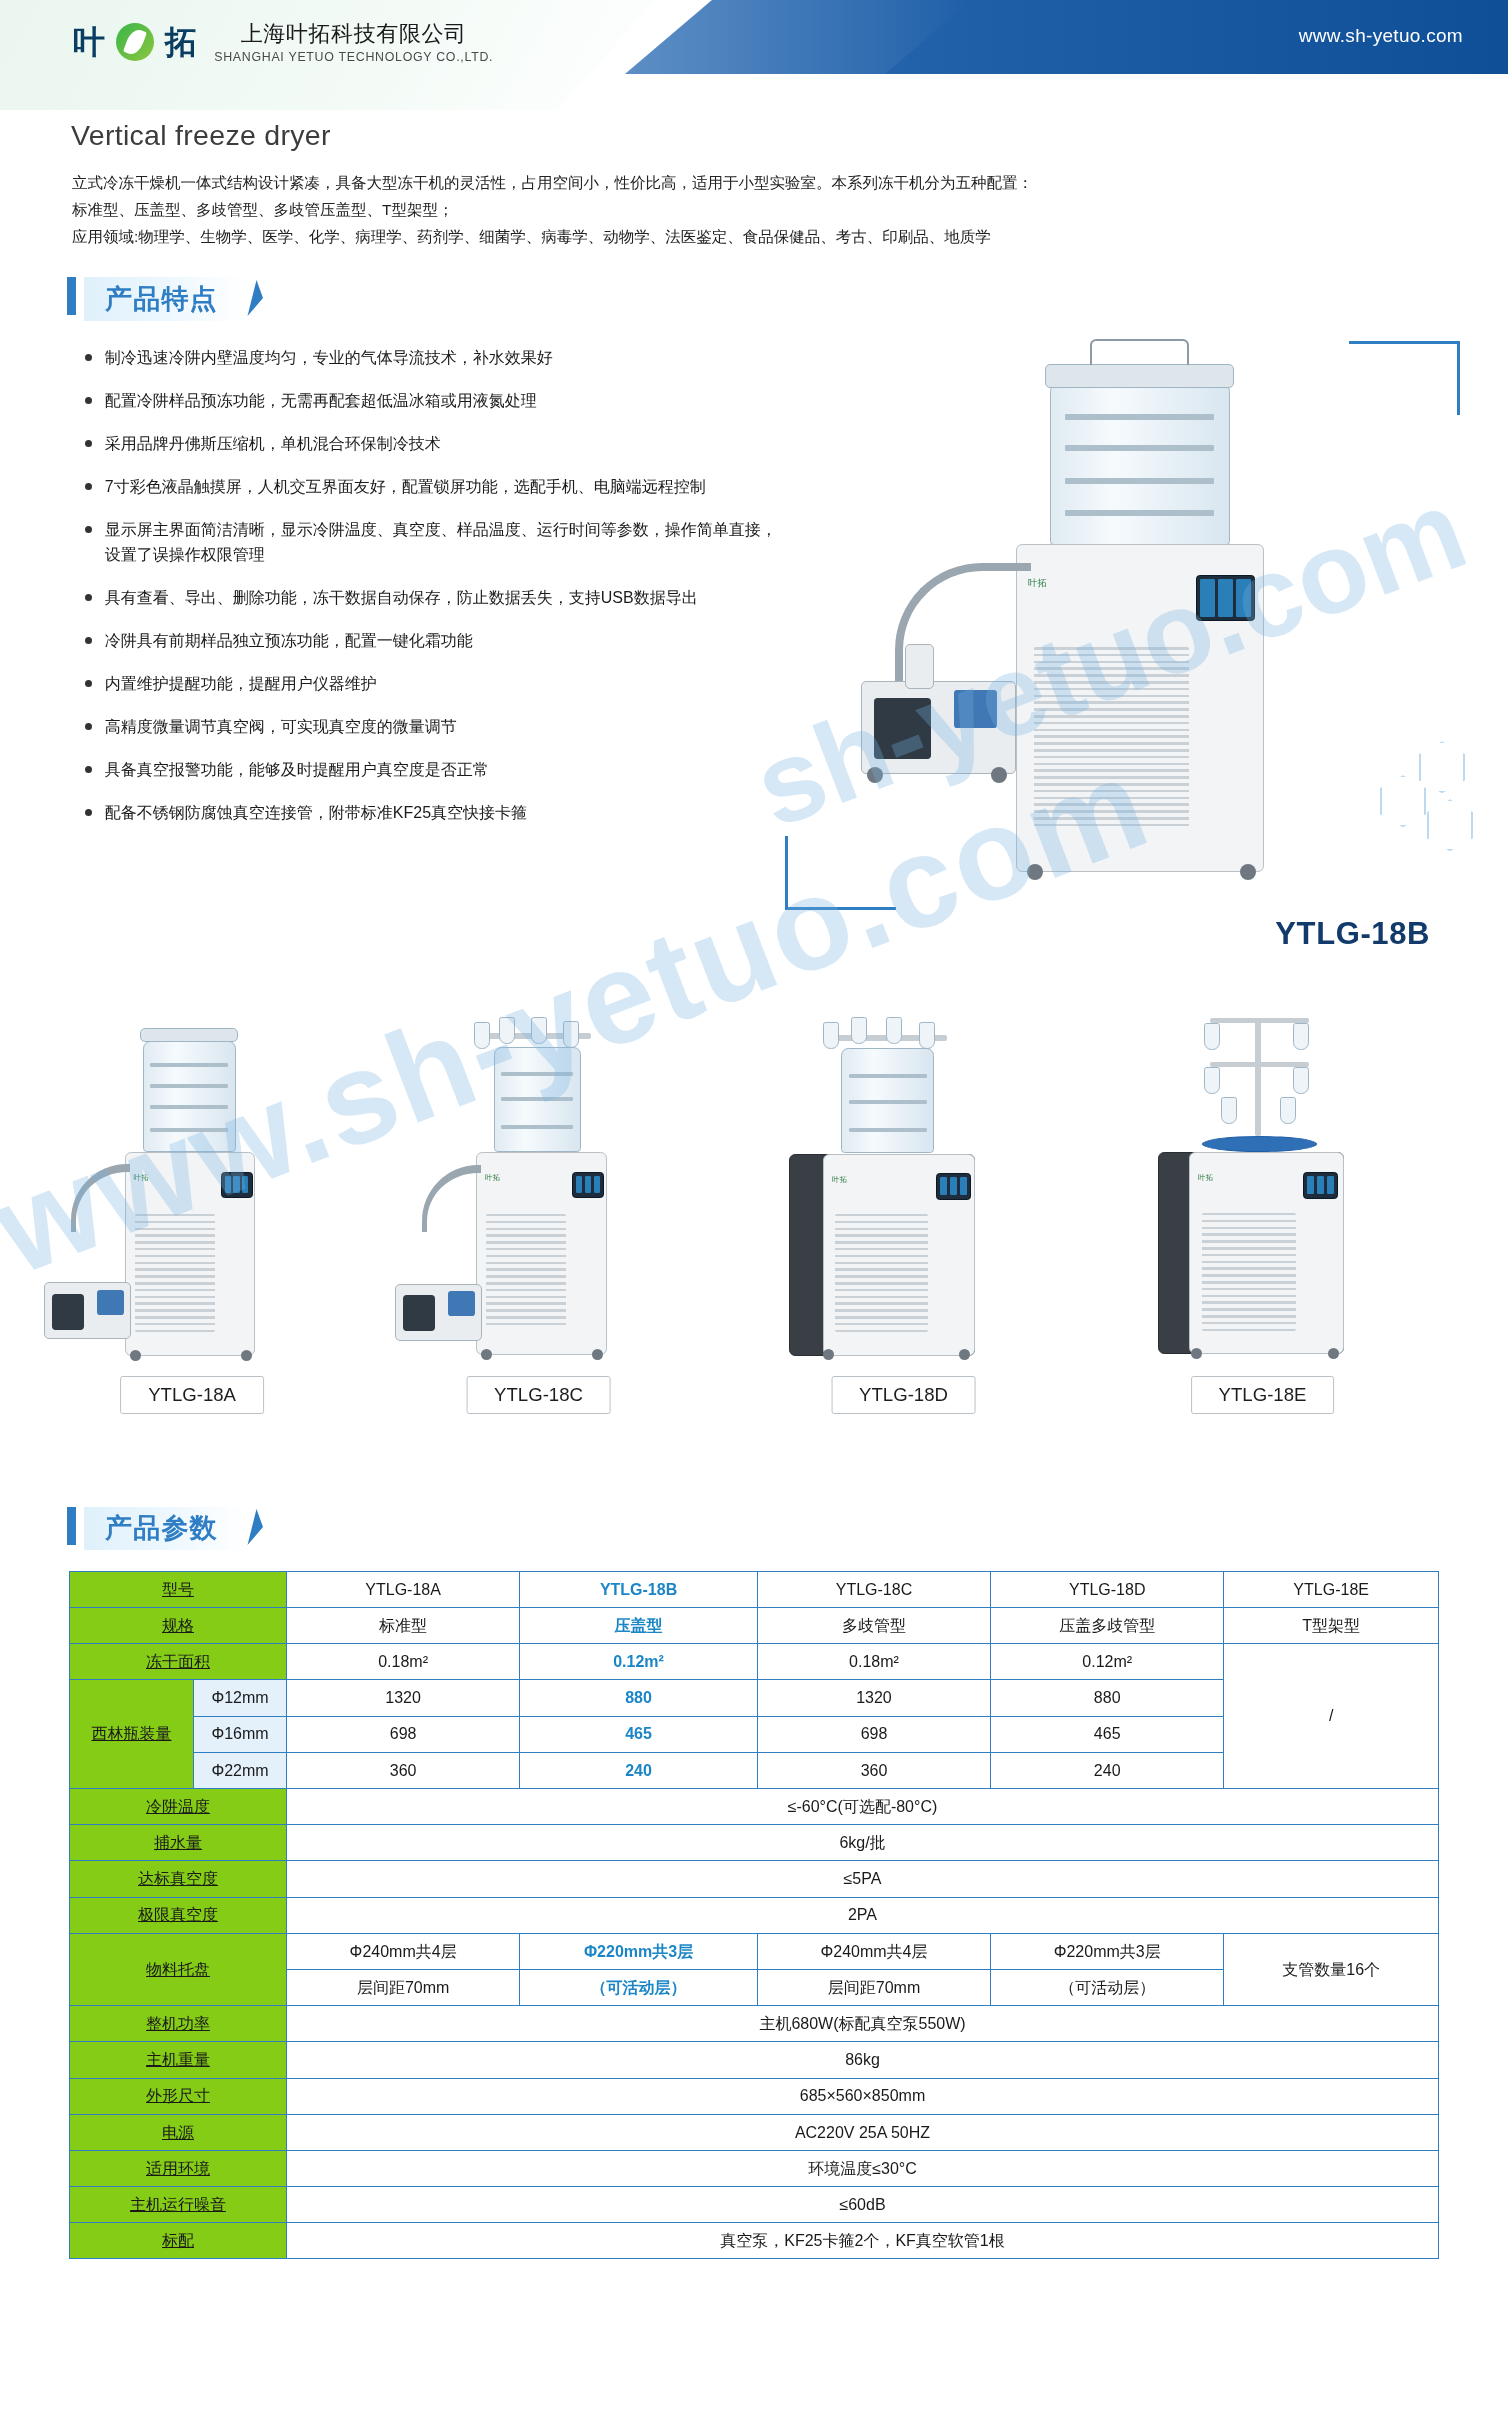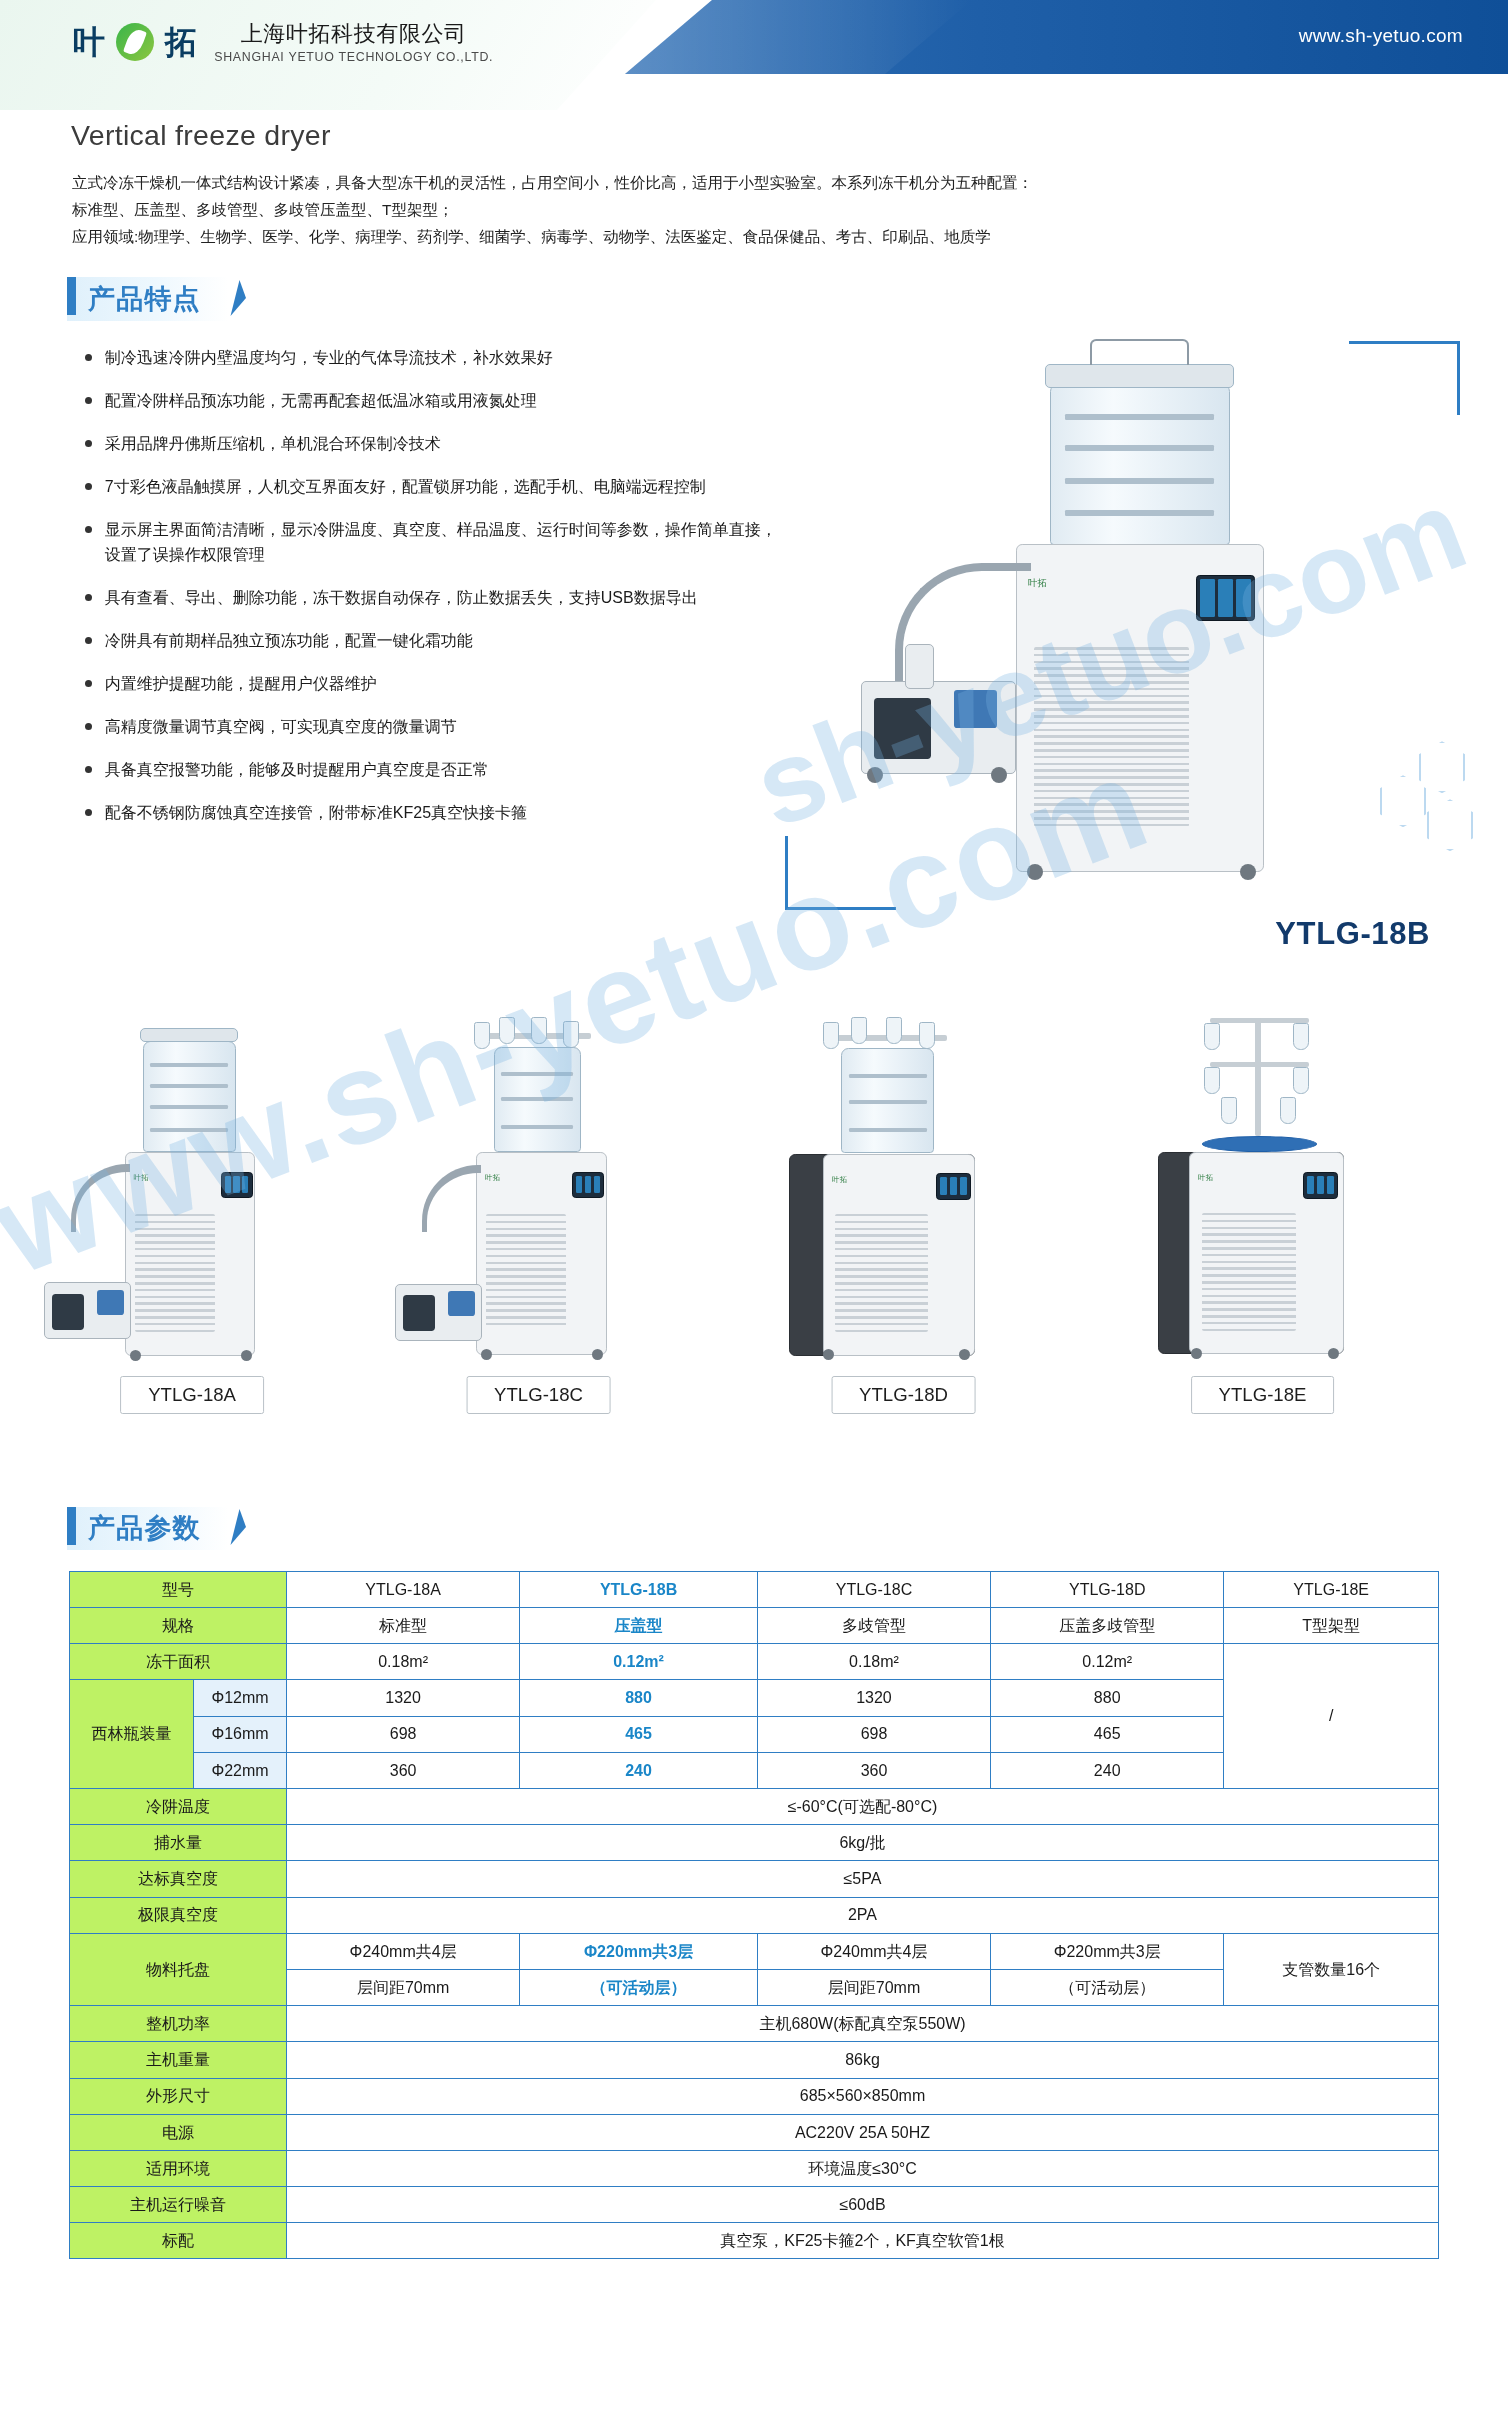--- a/index.html
+++ b/index.html
@@ -129,20 +129,21 @@
     line-height: 1.75;
     color: #222;
   }
 
   
   .sec-head {
     position: relative;
     margin-left: 67px;
     margin-top: 27px;
     display: inline-block;
+    padding-left: 17px;
   }
   .sec-head .bar {
     position: absolute;
     left: 0; top: 0;
     width: 8.7px; height: 38px;
     background: #2f7ec4;
   }
   .sec-head .txt {
     display: inline-block;
     padding: 3.7px 27px 3.7px 21px;
@@ -402,23 +403,24 @@
   }
   table.params td, table.params th {
     border: 1.2px solid #2f7ec4;
     text-align: center;
     padding: 6.8px 3.7px;
     color: #1a1a1a;
     font-weight: normal;
     line-height: 1.35;
   }
   table.params .rowhead {
-    background: #bef264;
+    background: #84cc16;
     width: 124px;
     white-space: nowrap;
+    text-decoration: underline;
   }
   table.params .subhead {
     background: #e4f1fb;
     width: 93px;
     white-space: nowrap;
   }
   table.params .hl {
     color: #1a86c8;
     font-weight: bold;
   }

